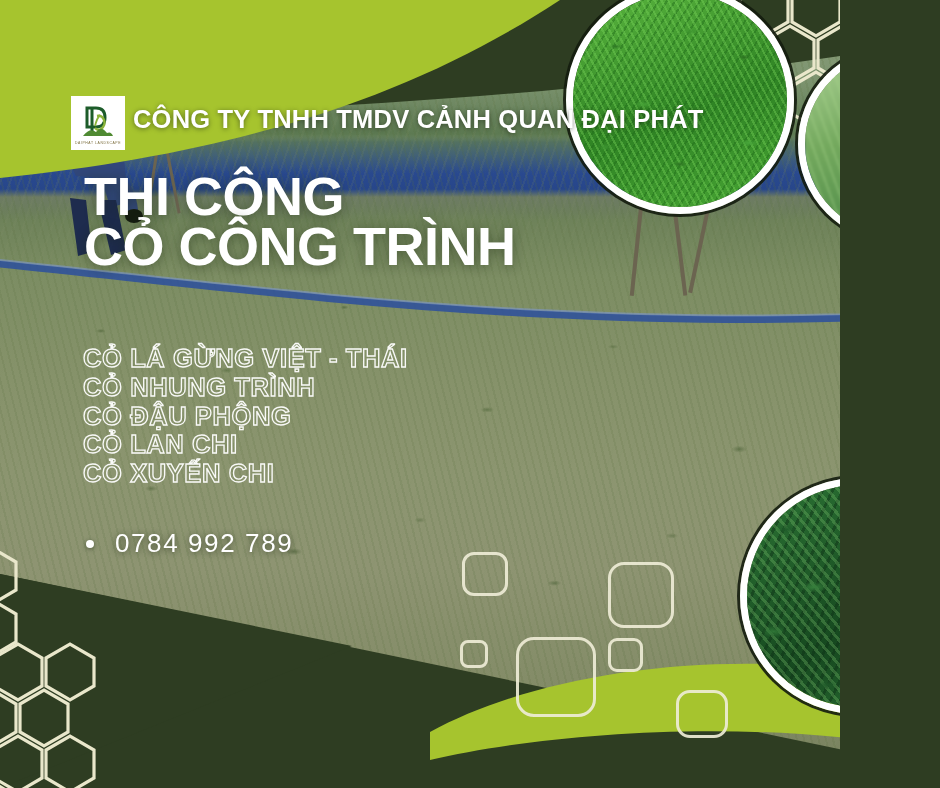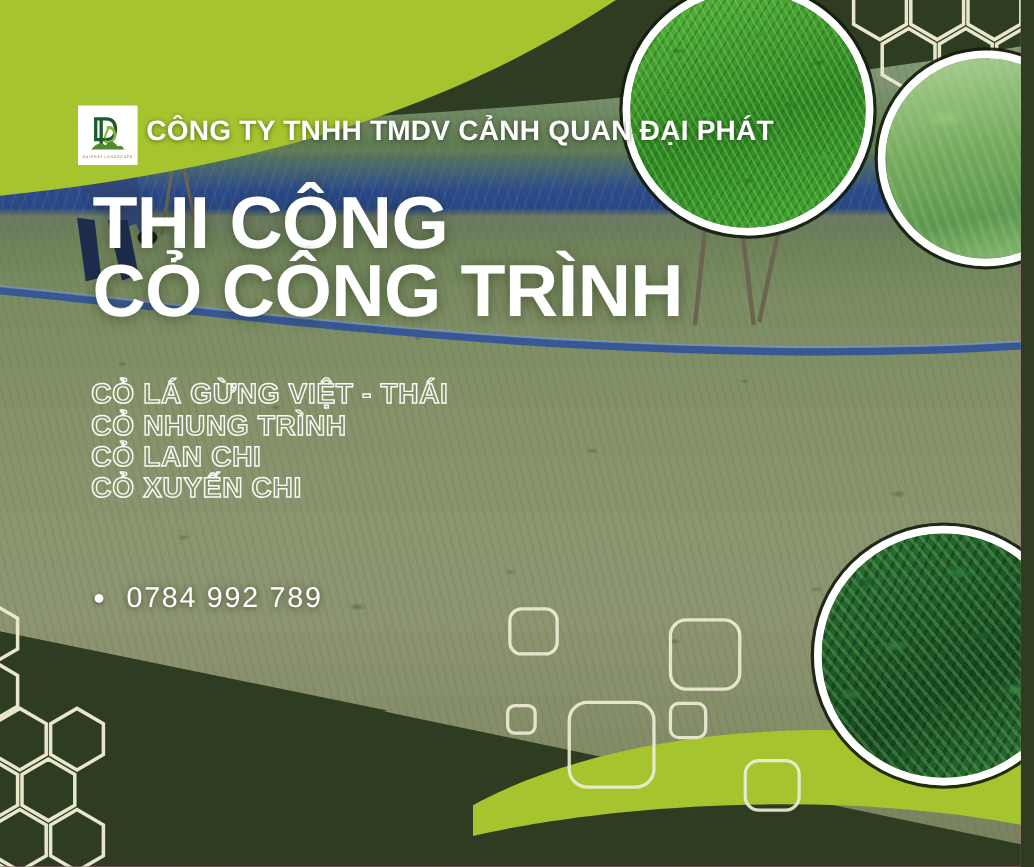--- a/index.html
+++ b/index.html
@@ -4,23 +4,23 @@
 <style>
   * { box-sizing: border-box; margin: 0; padding: 0; }
   html, body {
     width: 940px; height: 788px;
     background: #2e3d22;
     font-family: "Liberation Sans", sans-serif;
     overflow: hidden;
   }
   #banner {
     position: relative;
-    width: 928px; height: 788px;
+    width: 840px; height: 788px;
     overflow: hidden;
-    background: #ec4899;
+    background: #15803d;
   }
 
   
   .photo-bg {
     position: absolute; inset: 0;
     background:
       
       linear-gradient(180deg, #8fa37e 0%, #7d9470 10%, #5d7a52 17%, transparent 22%),
       
       linear-gradient(180deg, transparent 8%, #c8ccd1 9%, #d5d9de 14%, #b9bfc6 17%, #2d4f98 18%, #27468a 24%, #6d7b63 25%, transparent 28%),
@@ -144,21 +144,21 @@
     color: #ffffff;
     font-size: 25.5px;
     font-weight: 700;
     letter-spacing: .2px;
     white-space: nowrap;
     text-shadow: 0 1px 5px rgba(20,30,12,.55);
   }
   .headline {
     position: absolute; left: 84px; top: 172px;
     color: #ffffff;
-    font-size: 67px;
+    font-size: 54px;
     font-weight: 800;
     line-height: 0.92;
     letter-spacing: -0.5px;
     white-space: nowrap;
     text-shadow: 0 2px 12px rgba(25,38,14,.45);
   }
   .headline .l2 { display:block; }
 
   .grass-list {
     position: absolute; left: 83px; top: 344px;
@@ -310,20 +310,21 @@
   <div class="company-name">CÔNG TY TNHH TMDV CẢNH QUAN ĐẠI PHÁT</div>
 
   <div class="headline">
     <span class="l1">THI CÔNG</span>
     <span class="l2">CỎ CÔNG TRÌNH</span>
   </div>
 
   <ul class="grass-list">
     <li>CỎ LÁ GỪNG VIỆT - THÁI</li>
     <li>CỎ NHUNG TRÌNH</li>
+    <li>CỎ ĐẬU PHỘNG</li>
     <li>CỎ LAN CHI</li>
     <li>CỎ XUYẾN CHI</li>
   </ul>
 
 
   <ul class="contact">
     <li>
       <span class="dot"></span>
       <span>0784 992 789</span>
     </li>

